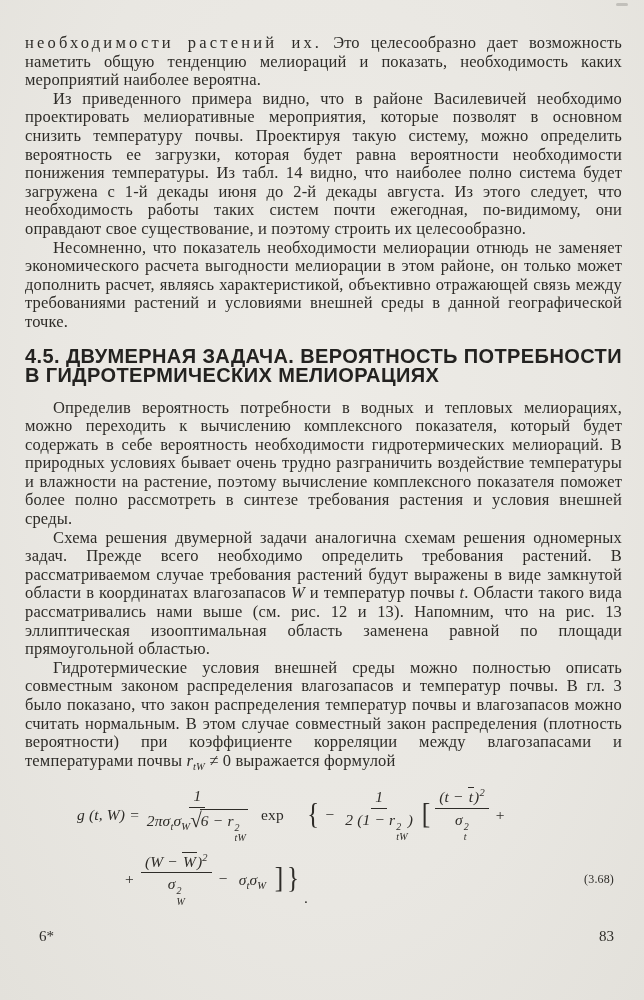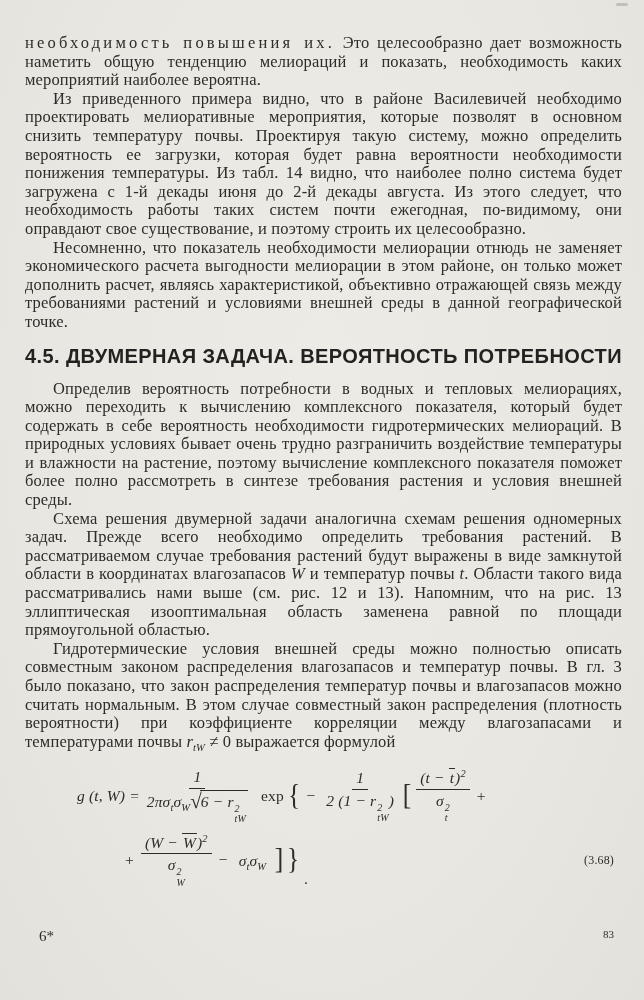--- a/index.html
+++ b/index.html
@@ -42,46 +42,47 @@
   .fline2{margin-left:96px;margin-top:8px;padding-right:8px;}
   .frac{display:inline-flex;flex-direction:column;align-items:center;
         vertical-align:middle;margin:0 3px;line-height:1.25;}
   .frac .num{display:block;padding:0 4px 1px 4px;border-bottom:1px solid #2e2c28;white-space:nowrap;}
   .frac .den{display:block;padding:1px 4px 0 4px;white-space:nowrap;}
   .ss{display:inline-flex;flex-direction:column;align-items:flex-start;
       font-size:10px;line-height:1.05;vertical-align:-5px;margin-left:1px;}
   .ovl{display:inline-block;border-top:1px solid #2e2c28;line-height:1.05;padding:1px 1px 0 1px;}
   .rad{display:inline-block;border-top:1px solid #2e2c28;padding:1px 2px 0 1px;margin-left:-2px;}
   .sqrt{font-size:21px;font-style:normal;line-height:1;position:relative;top:1px;}
-  .fn{font-style:normal;margin:0 2px 0 6px;}
+  .fn{font-style:normal;margin:0 21px 0 6px;}
   .big{font-size:30px;font-style:normal;font-weight:400;line-height:1;
        position:relative;top:-2px;margin:0 1px;transform:scaleX(.85);display:inline-block;}
   .op{margin:0 4px;font-style:normal;}
   .eqno{margin-left:auto;font-style:normal;font-size:12px;}
   .fperiod{font-style:normal;align-self:flex-end;margin-left:2px;}
   
   .footer-left{position:absolute;left:39px;top:928px;font-size:15px;}
-  .footer-right{position:absolute;right:30px;top:928px;font-size:11px;}
+  .footer-right{position:absolute;right:30px;top:928px;font-size:15px;}
 </style>
 </head>
 <body>
 
 <div class="page">
   <div class="artifact"></div>
 
   <div class="text-col">
 
-    <p class="no-indent"><span class="sp">необходимость повышения их.</span><span> Это целесообразно дает возможность наметить общую тенденцию мелиораций и показать, необходимость каких мероприятий наиболее вероятна.</span></p>
+    <p class="no-indent"><span class="sp">необходимости растений их.</span><span> Это целесообразно дает возможность наметить общую тенденцию мелиораций и показать, необходимость каких мероприятий наиболее вероятна.</span></p>
 
     <p>Из приведенного примера видно, что в районе Василевичей необходимо проектировать мелиоративные мероприятия, которые позволят в основном снизить температуру почвы. Проектируя такую систему, можно определить вероятность ее загрузки, которая будет равна вероятности необходимости понижения температуры. Из табл. 14 видно, что наиболее полно система будет загружена с 1-й декады июня до 2-й декады августа. Из этого следует, что необходимость работы таких систем почти ежегодная, по-видимому, они оправдают свое существование, и поэтому строить их целесообразно.</p>
 
     <p>Несомненно, что показатель необходимости мелиорации отнюдь не заменяет экономического расчета выгодности мелиорации в этом районе, он только может дополнить расчет, являясь характеристикой, объективно отражающей связь между требованиями растений и условиями внешней среды в данной географической точке.</p>
 
     <h2 class="heading">
       <span>4.5. ДВУМЕРНАЯ ЗАДАЧА. ВЕРОЯТНОСТЬ ПОТРЕБНОСТИ</span>
+      <span>В ГИДРОТЕРМИЧЕСКИХ МЕЛИОРАЦИЯХ</span>
     </h2>
 
     <p>Определив вероятность потребности в водных и тепловых мелиорациях, можно переходить к вычислению комплексного показателя, который будет содержать в себе вероятность необходимости гидротермических мелиораций. В природных условиях бывает очень трудно разграничить воздействие температуры и влажности на растение, поэтому вычисление комплексного показателя поможет более полно рассмотреть в синтезе требования растения и условия внешней среды.</p>
 
     <p><span>Схема решения двумерной задачи аналогична схемам решения одномерных задач. Прежде всего необходимо определить требования растений. В рассматриваемом случае требования растений будут выражены в виде замкнутой области в координатах влагозапасов </span><span class="math-i">W</span><span> и температур почвы </span><span class="math-i">t</span><span>. Области такого вида рассматривались нами выше (см. рис. 12 и 13). Напомним, что на рис. 13 эллиптическая изооптимальная область заменена равной по площади прямоугольной областью.</span></p>
 
     <p><span>Гидротермические условия внешней среды можно полностью описать совместным законом распределения влагозапасов и температур почвы. В гл. 3 было показано, что закон распределения температур почвы и влагозапасов можно считать  нормальным. В этом случае совместный закон распределения (плотность вероятности) при коэффициенте корреляции между влагозапасами и температурами почвы </span><span class="math-i">r</span><sub class="math-i">tW</sub><span> ≠ 0 выражается формулой</span></p>
 
     <div class="formula">
 

